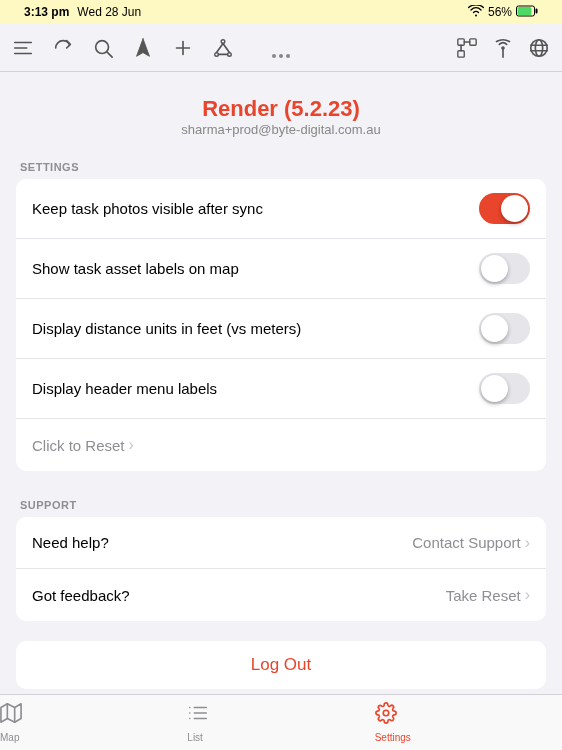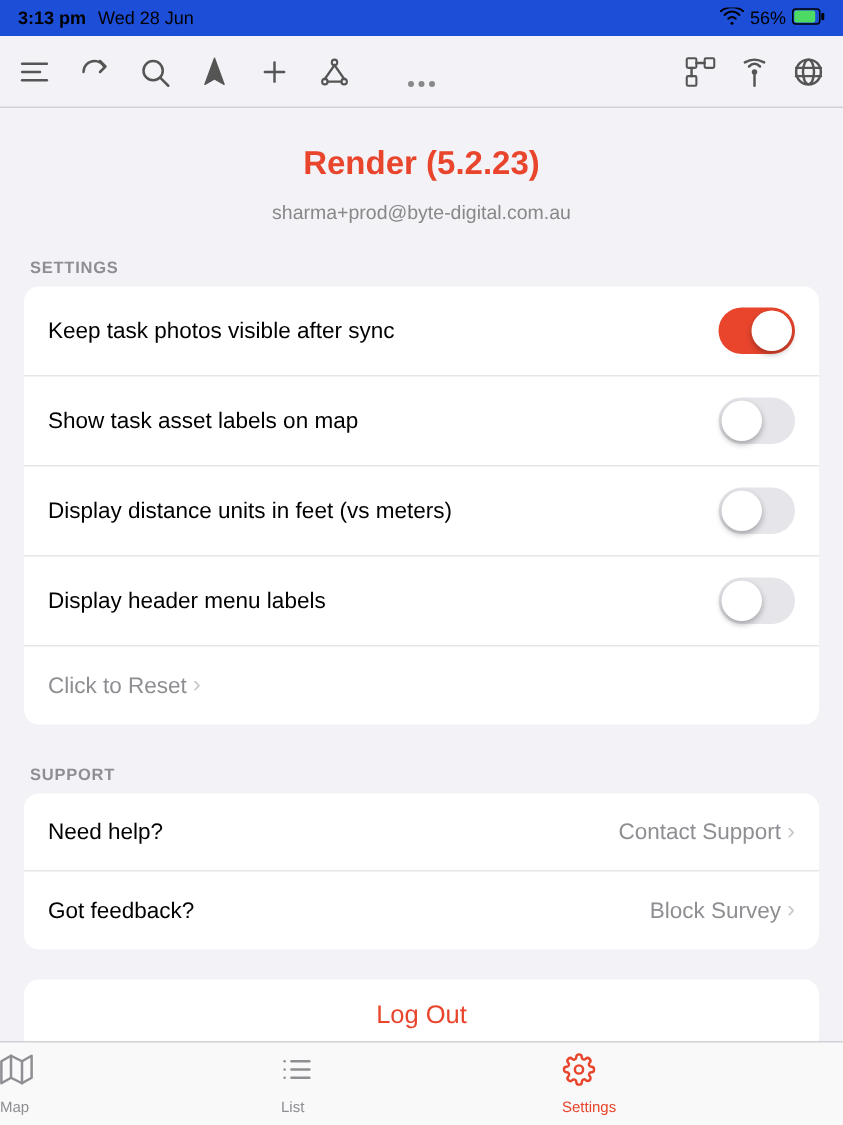--- a/index.html
+++ b/index.html
@@ -10,22 +10,22 @@
       font-family: -apple-system, BlinkMacSystemFont, 'Helvetica Neue', sans-serif;
       overflow: hidden;
       position: relative;
     }
 
     
     .status-bar {
       display: flex;
       justify-content: space-between;
       align-items: center;
-      padding: 4px 12px;
-      background: #1d4ed8;
+      padding: 4px 24px;
+      background: #fef9c3;
       height: 24px;
     }
     .status-time {
       font-size: 12px;
       font-weight: 600;
       color: #000;
     }
     .status-date {
       font-size: 12px;
       color: #000;
@@ -102,21 +102,21 @@
       padding: 24px 16px 16px;
     }
     .app-title {
       font-size: 22px;
       font-weight: 600;
       color: #e8452c;
     }
     .app-email {
       font-size: 13px;
       color: #888;
-      margin-top: 12px;
+      margin-top: 0;
     }
 
     
     .section-label {
       font-size: 11px;
       font-weight: 600;
       color: #8e8e93;
       text-transform: uppercase;
       letter-spacing: 0.5px;
       padding: 8px 20px 6px;
@@ -425,21 +425,21 @@
       <span class="row-label">Need help?</span>
       <span class="row-action">
         <span>Contact Support</span>
         <span class="row-action-chevron">›</span>
       </span>
     </div>
 
     <div class="settings-row">
       <span class="row-label">Got feedback?</span>
       <span class="row-action">
-        <span>Block Survey</span>
+        <span>Take Reset</span>
         <span class="row-action-chevron">›</span>
       </span>
     </div>
 
   </div>
 
   <div class="logout-section">
     <button class="logout-btn">Log Out</button>
   </div>
 

